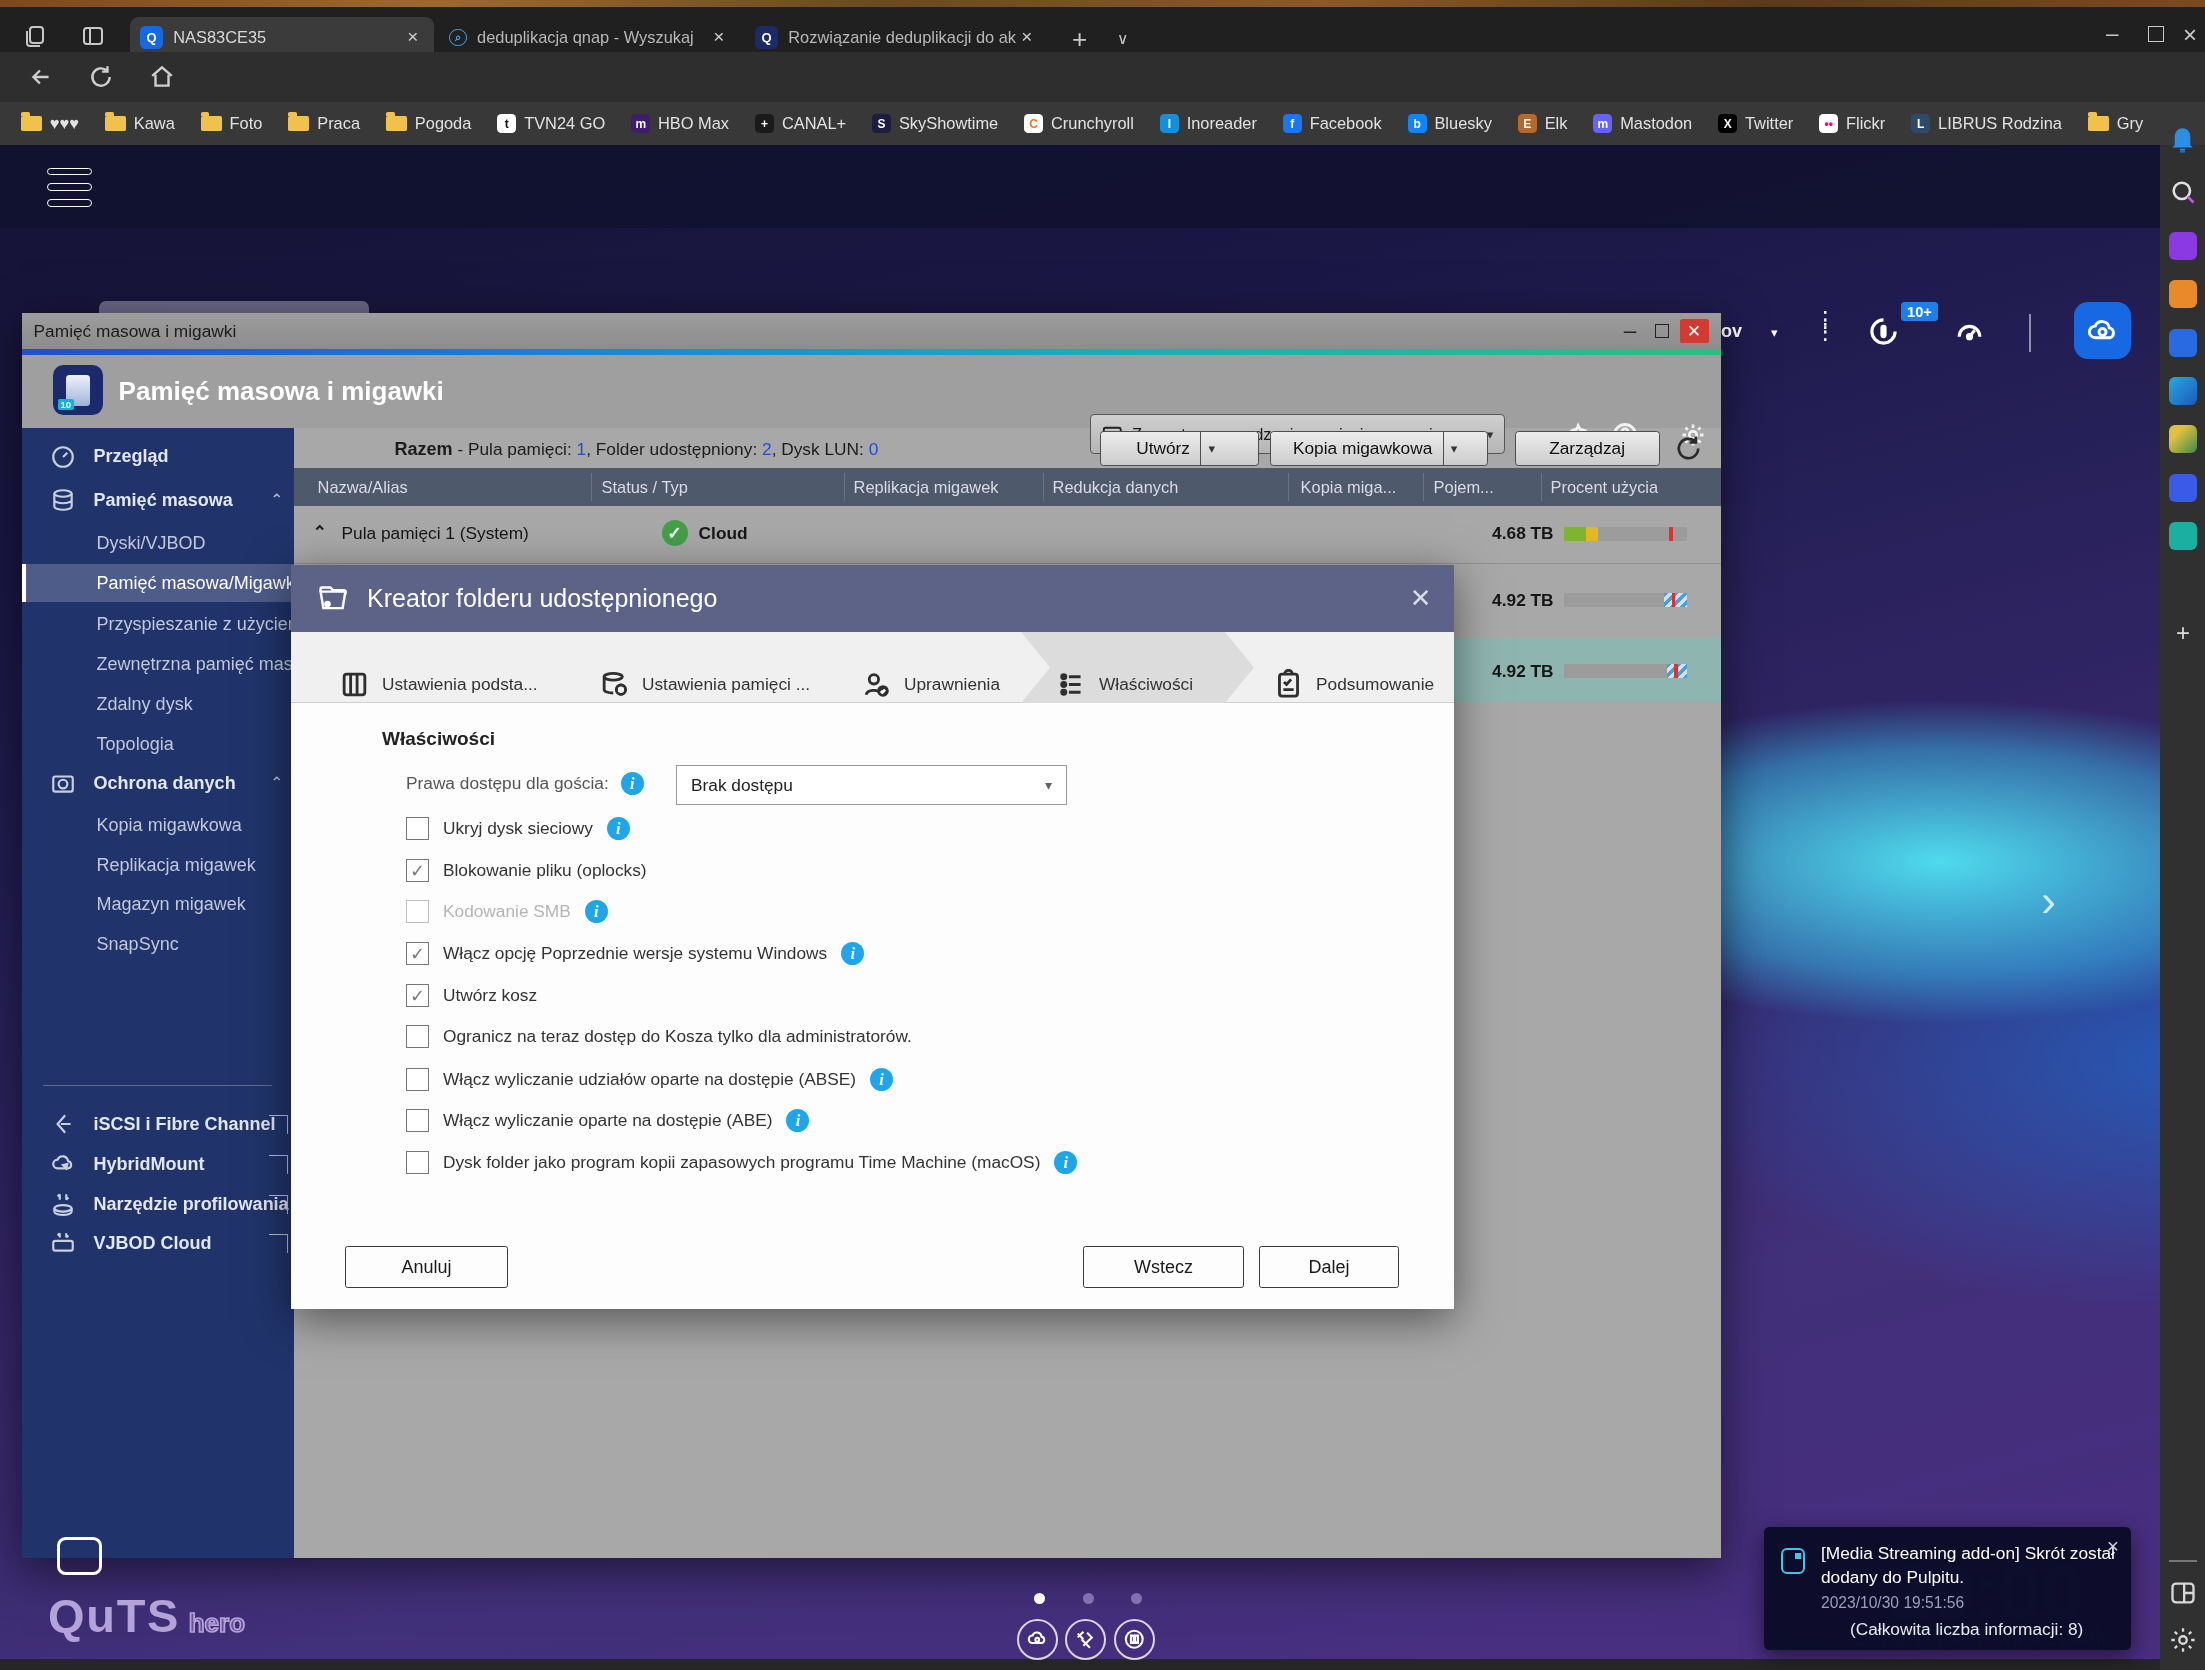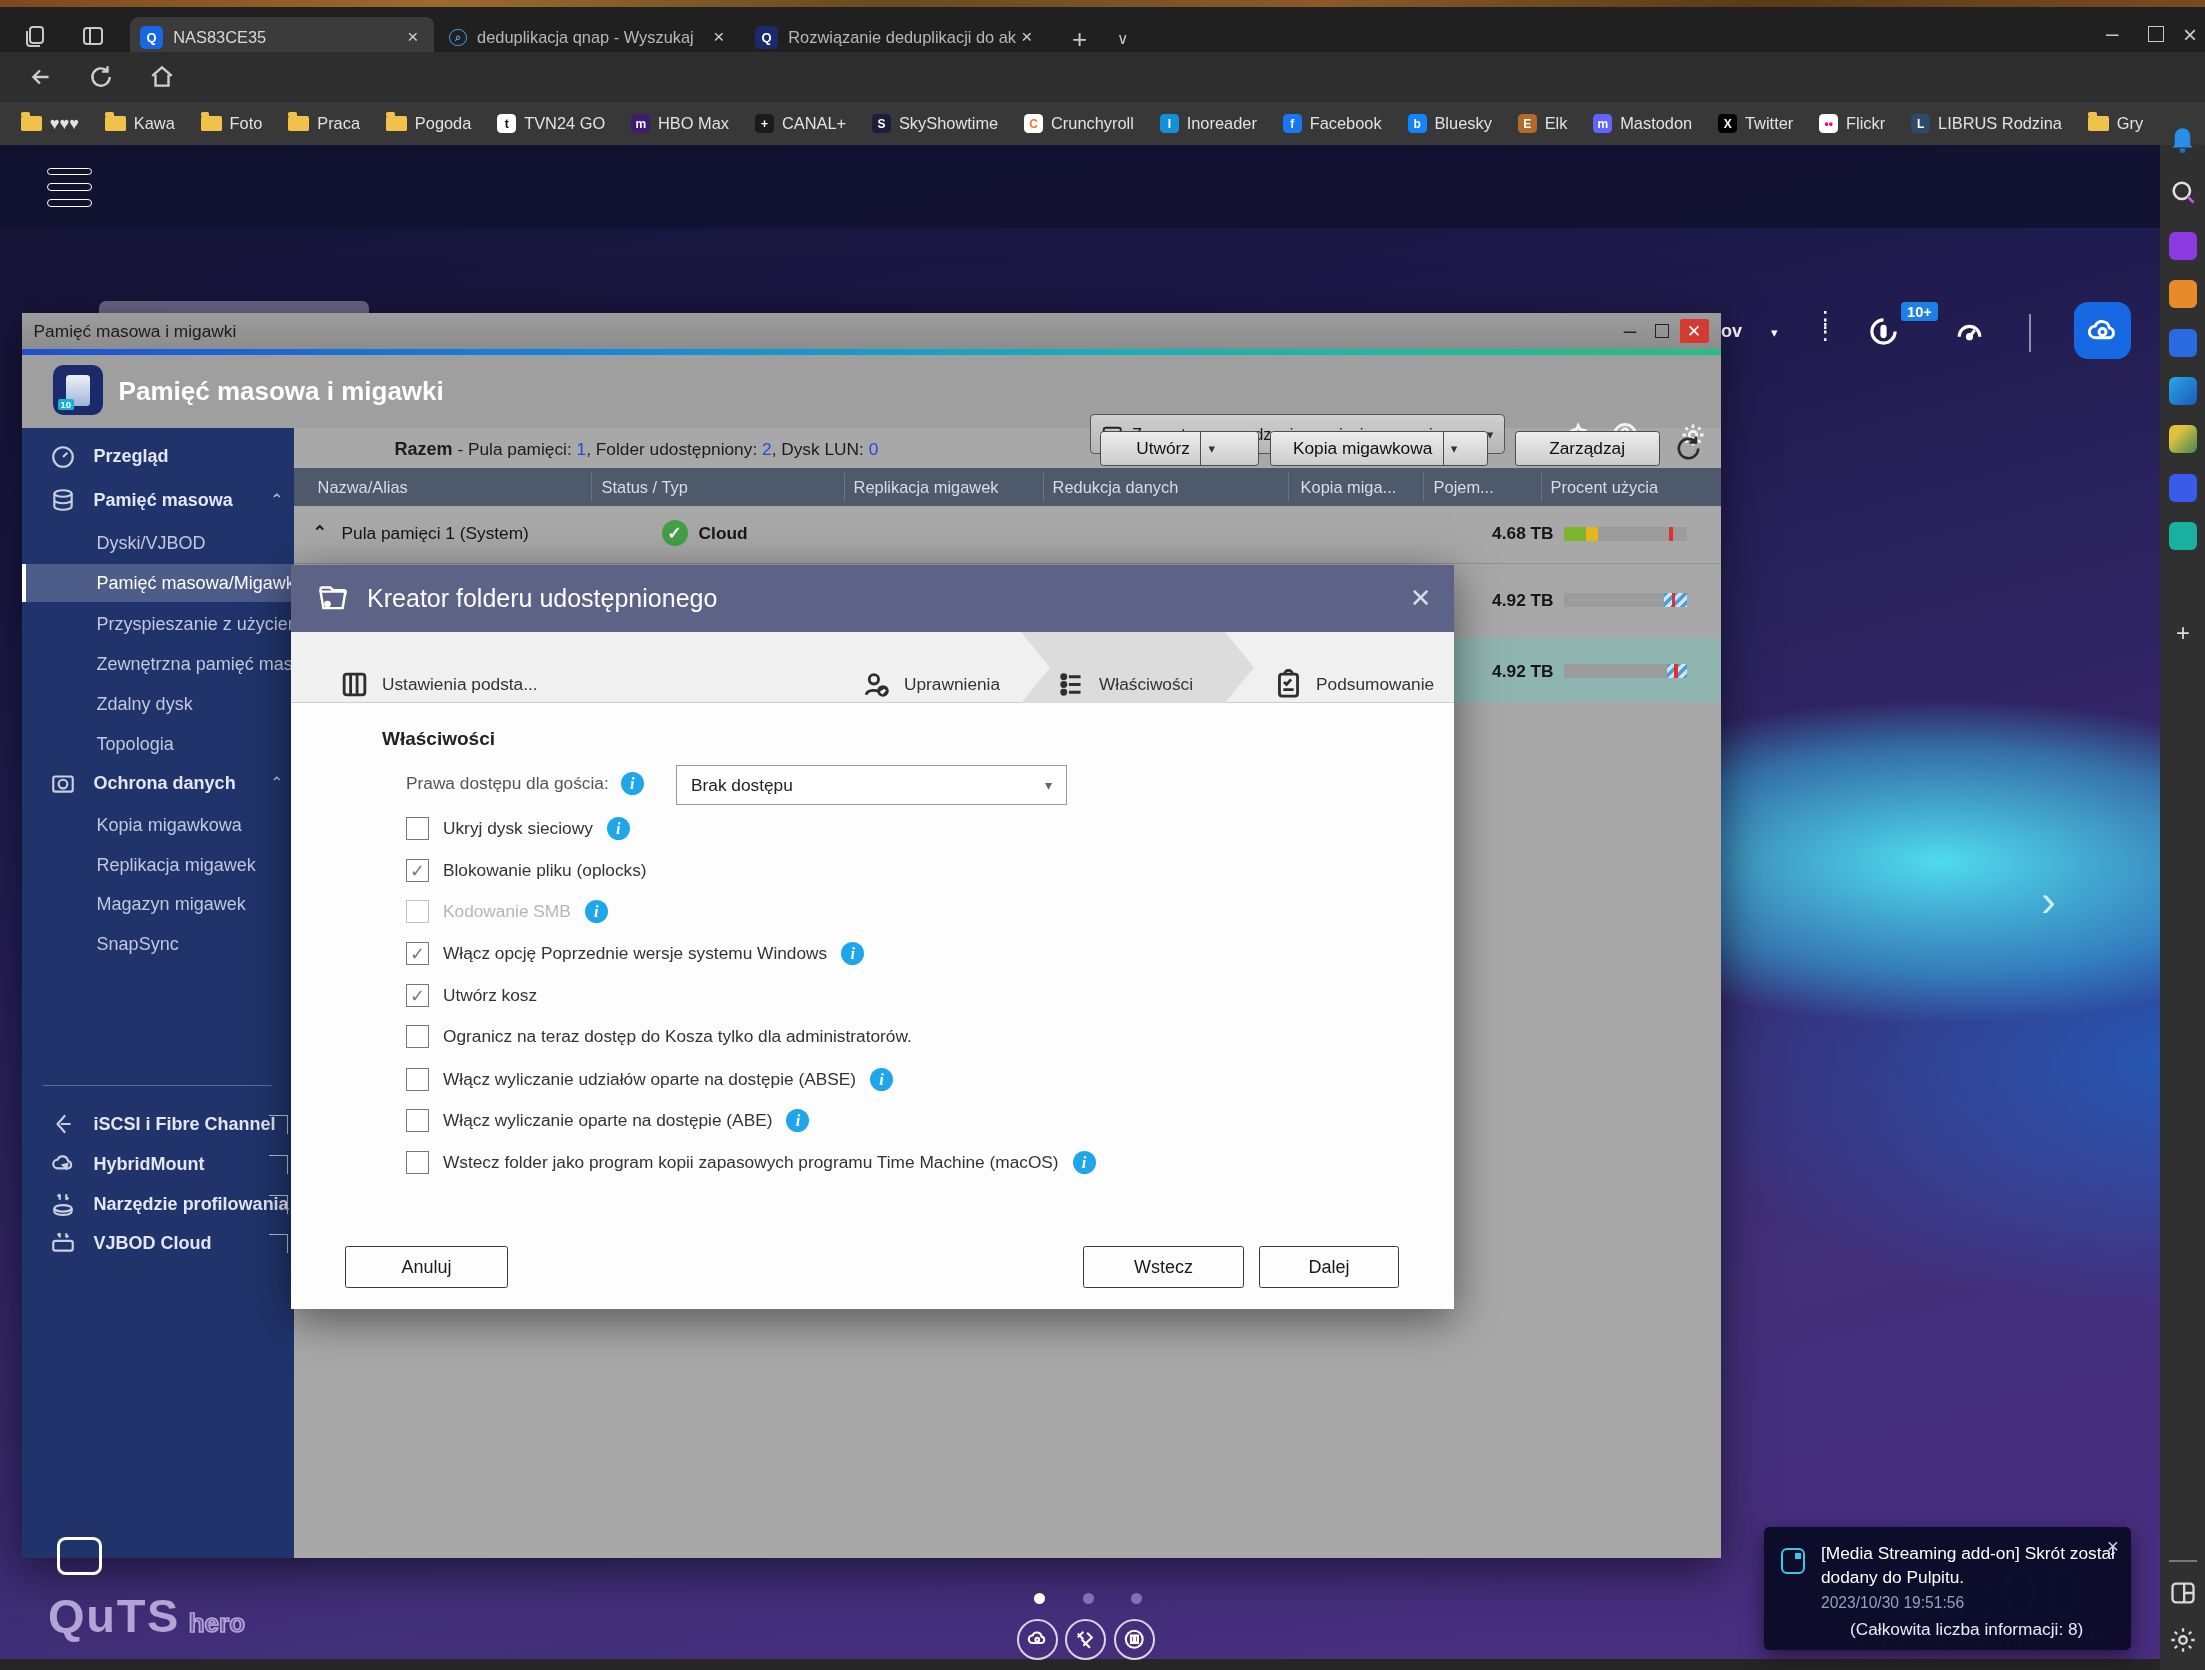--- a/index.html
+++ b/index.html
@@ -646,20 +646,29 @@
     </div>
     <div id="steps" class="abs">
       <div id="step-band"></div>
       <div class="step" style="left:48px">
         <svg class="step-ic" viewBox="0 0 24 24">
             <rect x="4" y="4" width="16" height="16" rx="2"></rect>
             <path d="M9 4v16M14 4v16"></path>
           </svg>
         <span class="s-label">Ustawienia podsta...</span>
       </div>
+      <div class="step" style="left:308px">
+        <svg class="step-ic" viewBox="0 0 24 24">
+            <ellipse cx="11" cy="6" rx="7" ry="2.6"></ellipse>
+            <path d="M4 6v10c0 1.4 3.1 2.6 7 2.6"></path>
+            <circle cx="17" cy="16" r="3.6"></circle>
+            <path d="M17 11.4v1.6M17 19v1.6M12.8 16h1.6M19.6 16h1.6"></path>
+          </svg>
+        <span class="s-label">Ustawienia pamięci ...</span>
+      </div>
       <div class="step" style="left:570px">
         <svg class="step-ic" viewBox="0 0 24 24">
             <circle cx="10" cy="8" r="3.6"></circle>
             <path d="M4 20c.8-4.4 9.6-4.4 11 -1"></path>
             <circle cx="17" cy="17" r="3.4" fill="#2f2f2f"></circle>
             <path d="M15.4 17l1.2 1.2 2-2.2" stroke="#fff"></path>
           </svg>
         <span class="s-label">Uprawnienia</span>
       </div>
       <div class="step" style="left:765px">
@@ -730,21 +739,21 @@
       <span class="cb-label">Włącz wyliczanie udziałów oparte na dostępie (ABSE)</span>
         <span class="info">i</span>
     </div>
     <div class="cb-row" style="top:541px">
       <span class="cb-box"></span>
       <span class="cb-label">Włącz wyliczanie oparte na dostępie (ABE)</span>
         <span class="info">i</span>
     </div>
     <div class="cb-row" style="top:583px">
       <span class="cb-box"></span>
-      <span class="cb-label">Wstecz folder jako program kopii zapasowych programu Time Machine (macOS)</span>
+      <span class="cb-label">Dysk folder jako program kopii zapasowych programu Time Machine (macOS)</span>
         <span class="info">i</span>
     </div>
 
     <div class="dlg-btn" style="left:54px;width:163px">Anuluj</div>
     <div class="dlg-btn" style="left:792px;width:161px">Wstecz</div>
     <div class="dlg-btn" style="left:968px;width:140px">Dalej</div>
   </div>
 
   <div id="toast" class="abs">
     <span id="toast-ico"></span>

